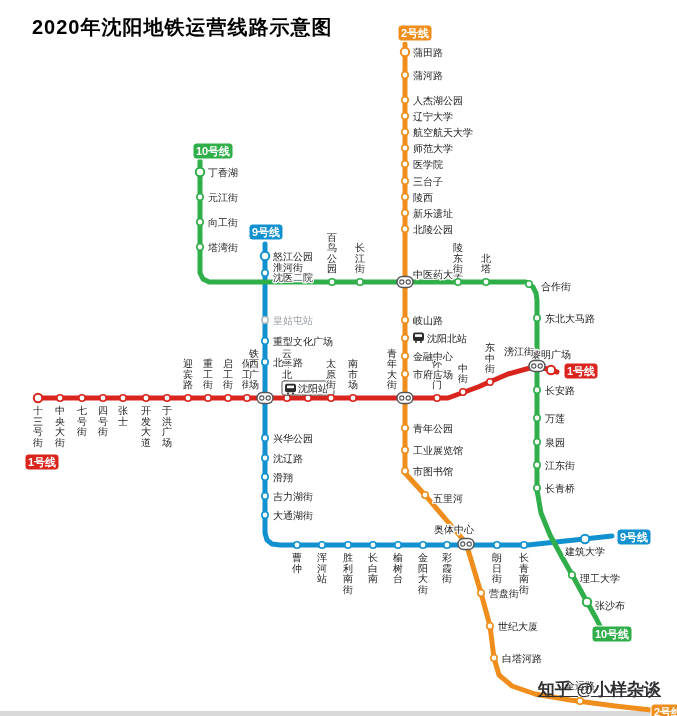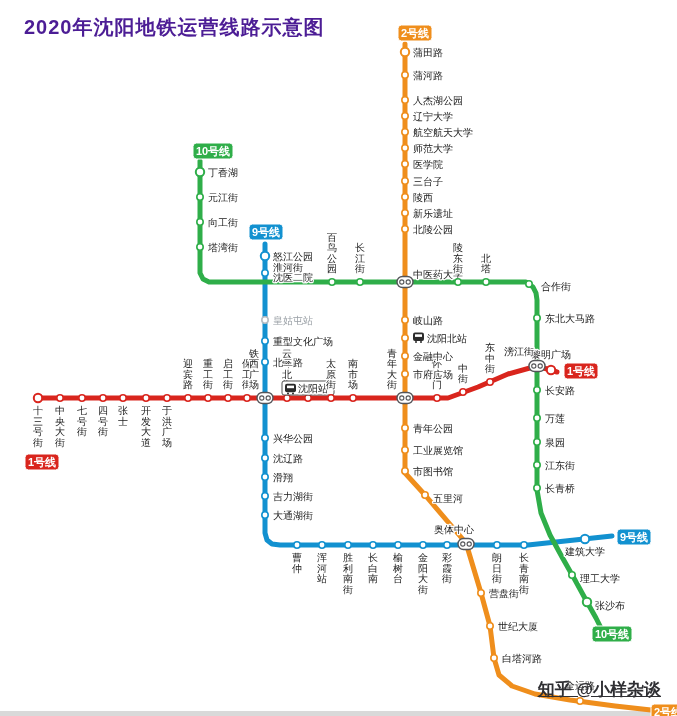--- a/index.html
+++ b/index.html
@@ -11,21 +11,21 @@
              color:#2f2f33;z-index:3;text-decoration:underline;}
   .bottom-strip{position:absolute;left:0;bottom:0;width:100%;height:5px;background:#d9d9d9;z-index:1;}
   svg{position:absolute;left:0;top:0;z-index:2;}
   svg text{font-family:"Liberation Sans",sans-serif;stroke:#ffffff;stroke-width:2.5px;
            paint-order:stroke;stroke-linejoin:round;}
 </style>
 </head>
 <body>
 
 <div class="stage">
-  <h1 class="map-title" style="color: #4c1d95;">2020年沈阳地铁运营线路示意图</h1>
+  <h1 class="map-title" style="color: #000000; margin-left: 8px;">2020年沈阳地铁运营线路示意图</h1>
   <svg id="map-svg" width="677" height="716" viewBox="0 0 677 716">
       <polyline points="38,398 448,398 478,387 508,374 537,366 557,372" fill="none" stroke="#d9251d" stroke-width="5" stroke-linecap="round" stroke-linejoin="round"></polyline>
       <polyline points="405,44 405,473 425,495 466,543 481,593 490,626 494,658 499,675 512,686 535,694 570,700 615,706 660,711 677,714" fill="none" stroke="#ef8e1c" stroke-width="5" stroke-linecap="round" stroke-linejoin="round"></polyline>
       <polyline points="265,244 265,533 267,540 272,544 280,545 528,545 612,536" fill="none" stroke="#1291d0" stroke-width="5" stroke-linecap="round" stroke-linejoin="round"></polyline>
       <polyline points="200,161 200,273 203,279 209,282 526,282 533,287 536,293 537,300 537,490 541,513 550,535 562,557 575,580 587,602 596,618 601,628" fill="none" stroke="#2fae49" stroke-width="5" stroke-linecap="round" stroke-linejoin="round"></polyline>
       <g>
         <circle cx="38" cy="398" r="4.2" fill="#fff" stroke="#d9251d" stroke-width="2"></circle>
         <text text-anchor="middle" fill="#1a1a1a" font-size="10"><tspan x="38" y="414">十</tspan><tspan x="38" y="424.5">三</tspan><tspan x="38" y="435">号</tspan><tspan x="38" y="445.5">街</tspan></text>
       </g>
       <g>

